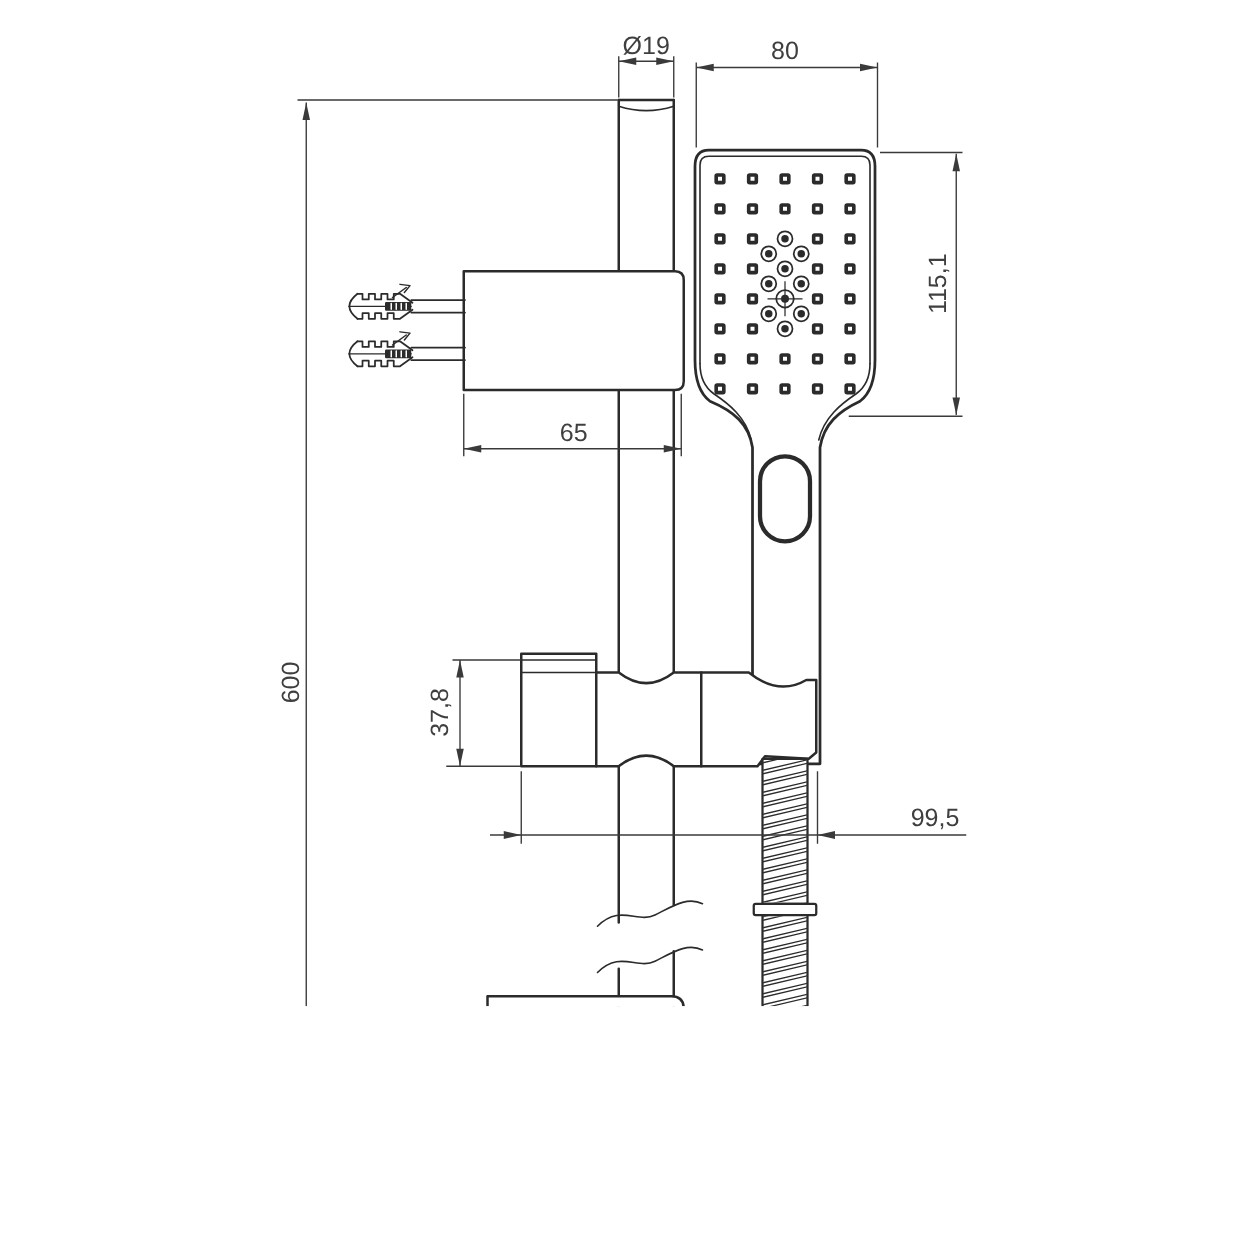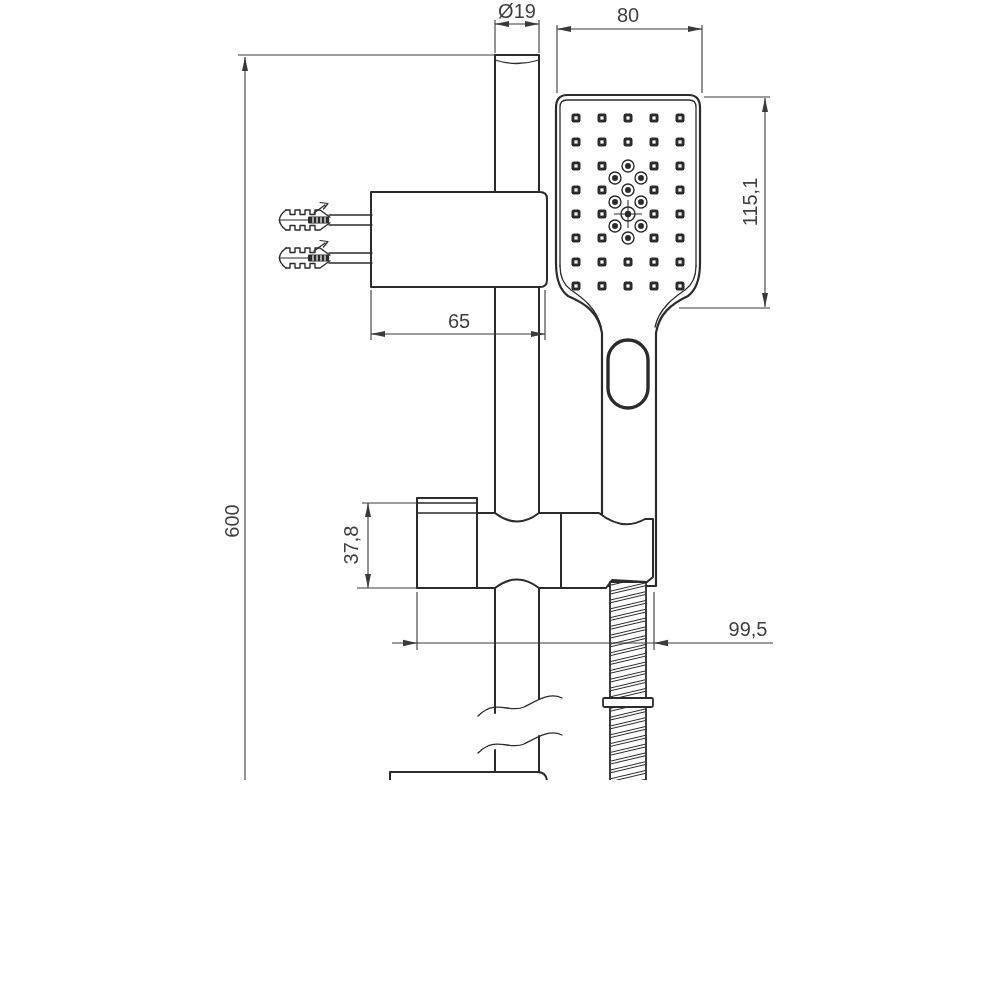--- a/index.html
+++ b/index.html
@@ -1,19 +1,19 @@
 <!DOCTYPE html>
 <html style="--bg: #ffffff; --line: #2b2b2b; --dim: #3a3a3a; --text: #3f3f3f;"><head>
 <meta charset="utf-8">
 <style>
   :root{
     --bg:#ffffff; --line:#2b2b2b; --dim:#3a3a3a; --text:#3f3f3f;
   }
   html,body{margin:0;padding:0;background:var(--bg);}
-  .stage{width:1000px;height:780px;background:var(--bg);position:relative;overflow:hidden;}
+  .stage{width:1000px;height:780px;background:var(--bg);position:relative;overflow:hidden;margin-top:25px;}
   svg{display:block}
   .part{stroke:var(--line);fill:#fff;stroke-width:2;stroke-linejoin:round;stroke-linecap:round;}
   .edge{stroke:var(--line);fill:none;stroke-width:2;stroke-linecap:round;}
   .thin{stroke:var(--line);fill:none;stroke-width:1.3;stroke-linecap:round;}
   .dim{stroke:var(--dim);fill:none;stroke-width:1.1;}
   .dimfill{fill:var(--dim);stroke:none;}
   .dimtxt{fill:var(--text);font-family:"Liberation Sans",sans-serif;font-size:20px;}
 </style>
 </head>
 <body>

